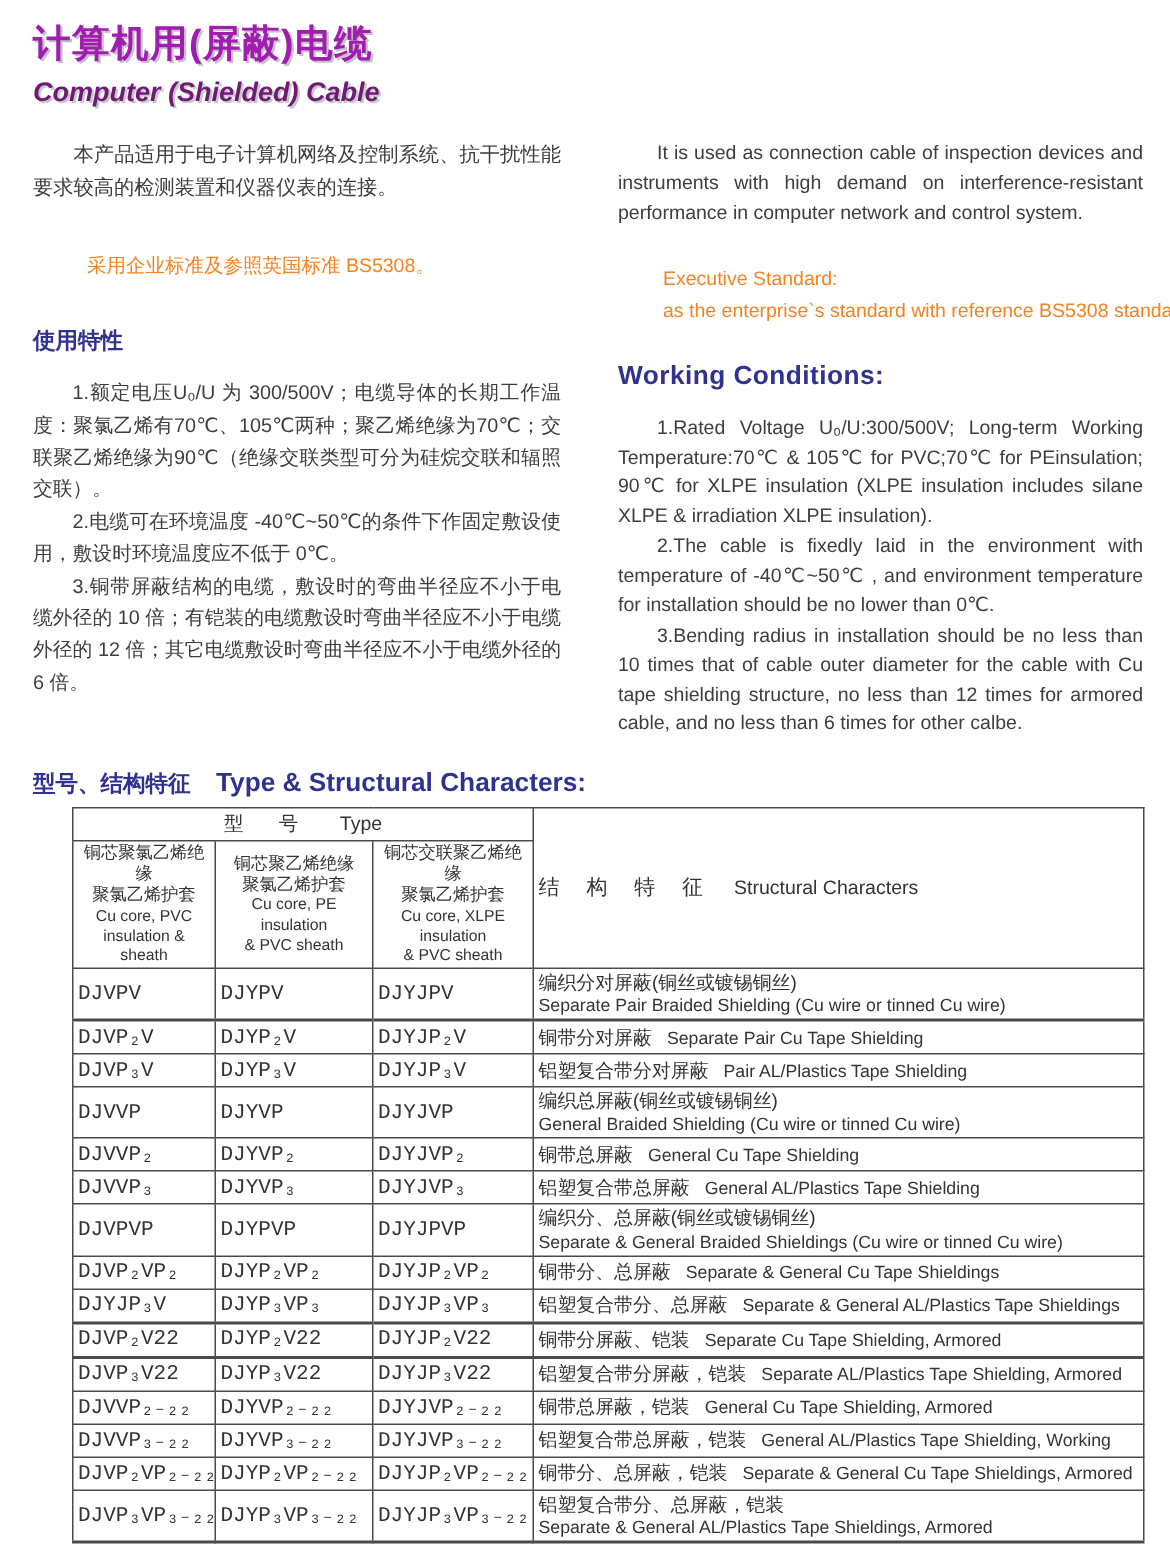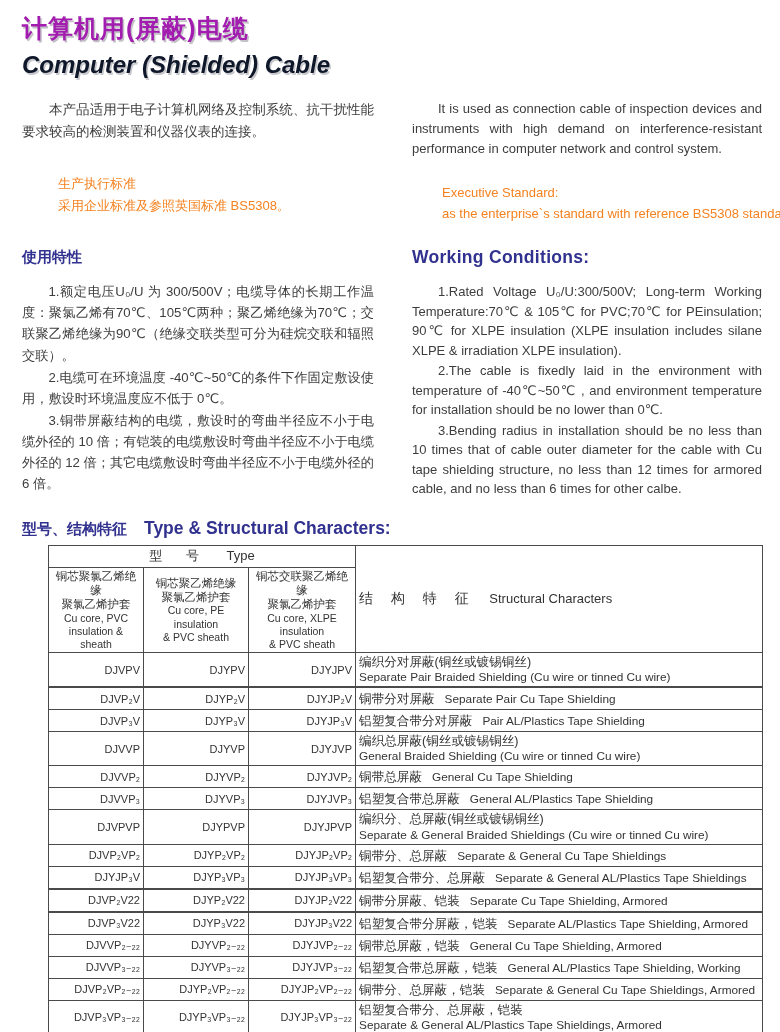--- a/index.html
+++ b/index.html
@@ -9,21 +9,21 @@
     color:#3d3d3d;position:relative;
   }
   .page{padding:8px 18px 0 22px;}
   
   .title-zh{
     font-size:25px;font-weight:800;color:#a21caf;margin:4px 0 0 0;
     letter-spacing:1px;text-shadow:1.5px 1.5px 0 rgba(120,120,130,.45);
     font-family:"Liberation Sans","DejaVu Sans",sans-serif;
   }
   .title-en{
-    font-size:24px;font-weight:bold;font-style:italic;color:#0f172a;
+    font-size:18px;font-weight:bold;font-style:italic;color:#701a75;
     margin:6px 0 0 0;text-shadow:1.5px 1.5px 0 rgba(120,120,130,.4);
   }
   
   .cols{display:flex;gap:38px;margin-top:14px;}
   .col-left{flex:0 0 352px;}
   .col-right{flex:1 1 auto;min-width:0;}
   .intro{font-size:13.5px;line-height:1.62;text-align:justify;text-indent:2em;margin:6px 0 0 0;}
   .intro-en{font-size:13px;line-height:1.55;}
   .std{color:#f58220;font-size:13px;line-height:1.75;margin:30px 0 0 36px;}
   .std-en{margin:24px 0 0 30px;line-height:1.6;}
@@ -47,21 +47,21 @@
     font-weight:normal;color:#333;
   }
   col.c1{width:95px;}col.c2{width:105px;}col.c3{width:107px;}col.c4{width:407px;}
   .th-type{height:19px;font-size:13px;text-align:center;}
   .th-type .zh{letter-spacing:10px;margin-right:14px;}
   .th-struct{text-align:left;font-size:13px;}
   .th-struct .zh{font-size:14px;letter-spacing:7px;margin-right:10px;}
   .th-col{text-align:center;font-size:11px;line-height:1.25;height:58px;padding:2px 1px;}
   .th-col .l-zh{font-size:11.5px;}
   .th-col .l-en{font-size:10.5px;}
-  td.code{text-align:right;font-size:11px;white-space:nowrap;}
+  td.code{text-align:left;font-size:14px;white-space:nowrap;font-family:Liberation Mono, monospace;}
   td.desc{padding-left:6px;overflow:hidden;}
   td.desc .zh{font-size:12.6px;}
   td.desc .en{font-size:11.8px;}
   tr.single td{height:19px;white-space:nowrap;margin-top:37px;}
   tr.single td.desc .en{margin-left:10px;}
   tr.double td.desc .zh{display:block;line-height:1.28;}
   tr.double td.desc .en{display:block;line-height:1.28;}
   tr.thick td{border-top:2.5px solid #4a4a4a;}
   table.types{border-bottom:2.5px solid #4a4a4a;}
 </style>
@@ -70,21 +70,20 @@
 
 <div class="page">
 
   <h1 class="title-zh">计算机用(屏蔽)电缆</h1>
   <h2 class="title-en">Computer (Shielded) Cable</h2>
 
   <div class="cols">
     <div class="col-left">
       <p class="intro">本产品适用于电子计算机网络及控制系统、抗干扰性能要求较高的检测装置和仪器仪表的连接。</p>
       <div class="std">
-        <div>生产执行标准</div>
         <div>采用企业标准及参照英国标准 BS5308。</div>
       </div>
       <h3 class="h-zh">使用特性</h3>
       <div class="wblock">
           <p>1.额定电压U₀/U 为 300/500V；电缆导体的长期工作温度：聚氯乙烯有70℃、105℃两种；聚乙烯绝缘为70℃；交联聚乙烯绝缘为90℃（绝缘交联类型可分为硅烷交联和辐照交联）。</p>
           <p>2.电缆可在环境温度 -40℃~50℃的条件下作固定敷设使用，敷设时环境温度应不低于 0℃。</p>
           <p>3.铜带屏蔽结构的电缆，敷设时的弯曲半径应不小于电缆外径的 10 倍；有铠装的电缆敷设时弯曲半径应不小于电缆外径的 12 倍；其它电缆敷设时弯曲半径应不小于电缆外径的 6 倍。</p>
         </div>
     </div>
 

